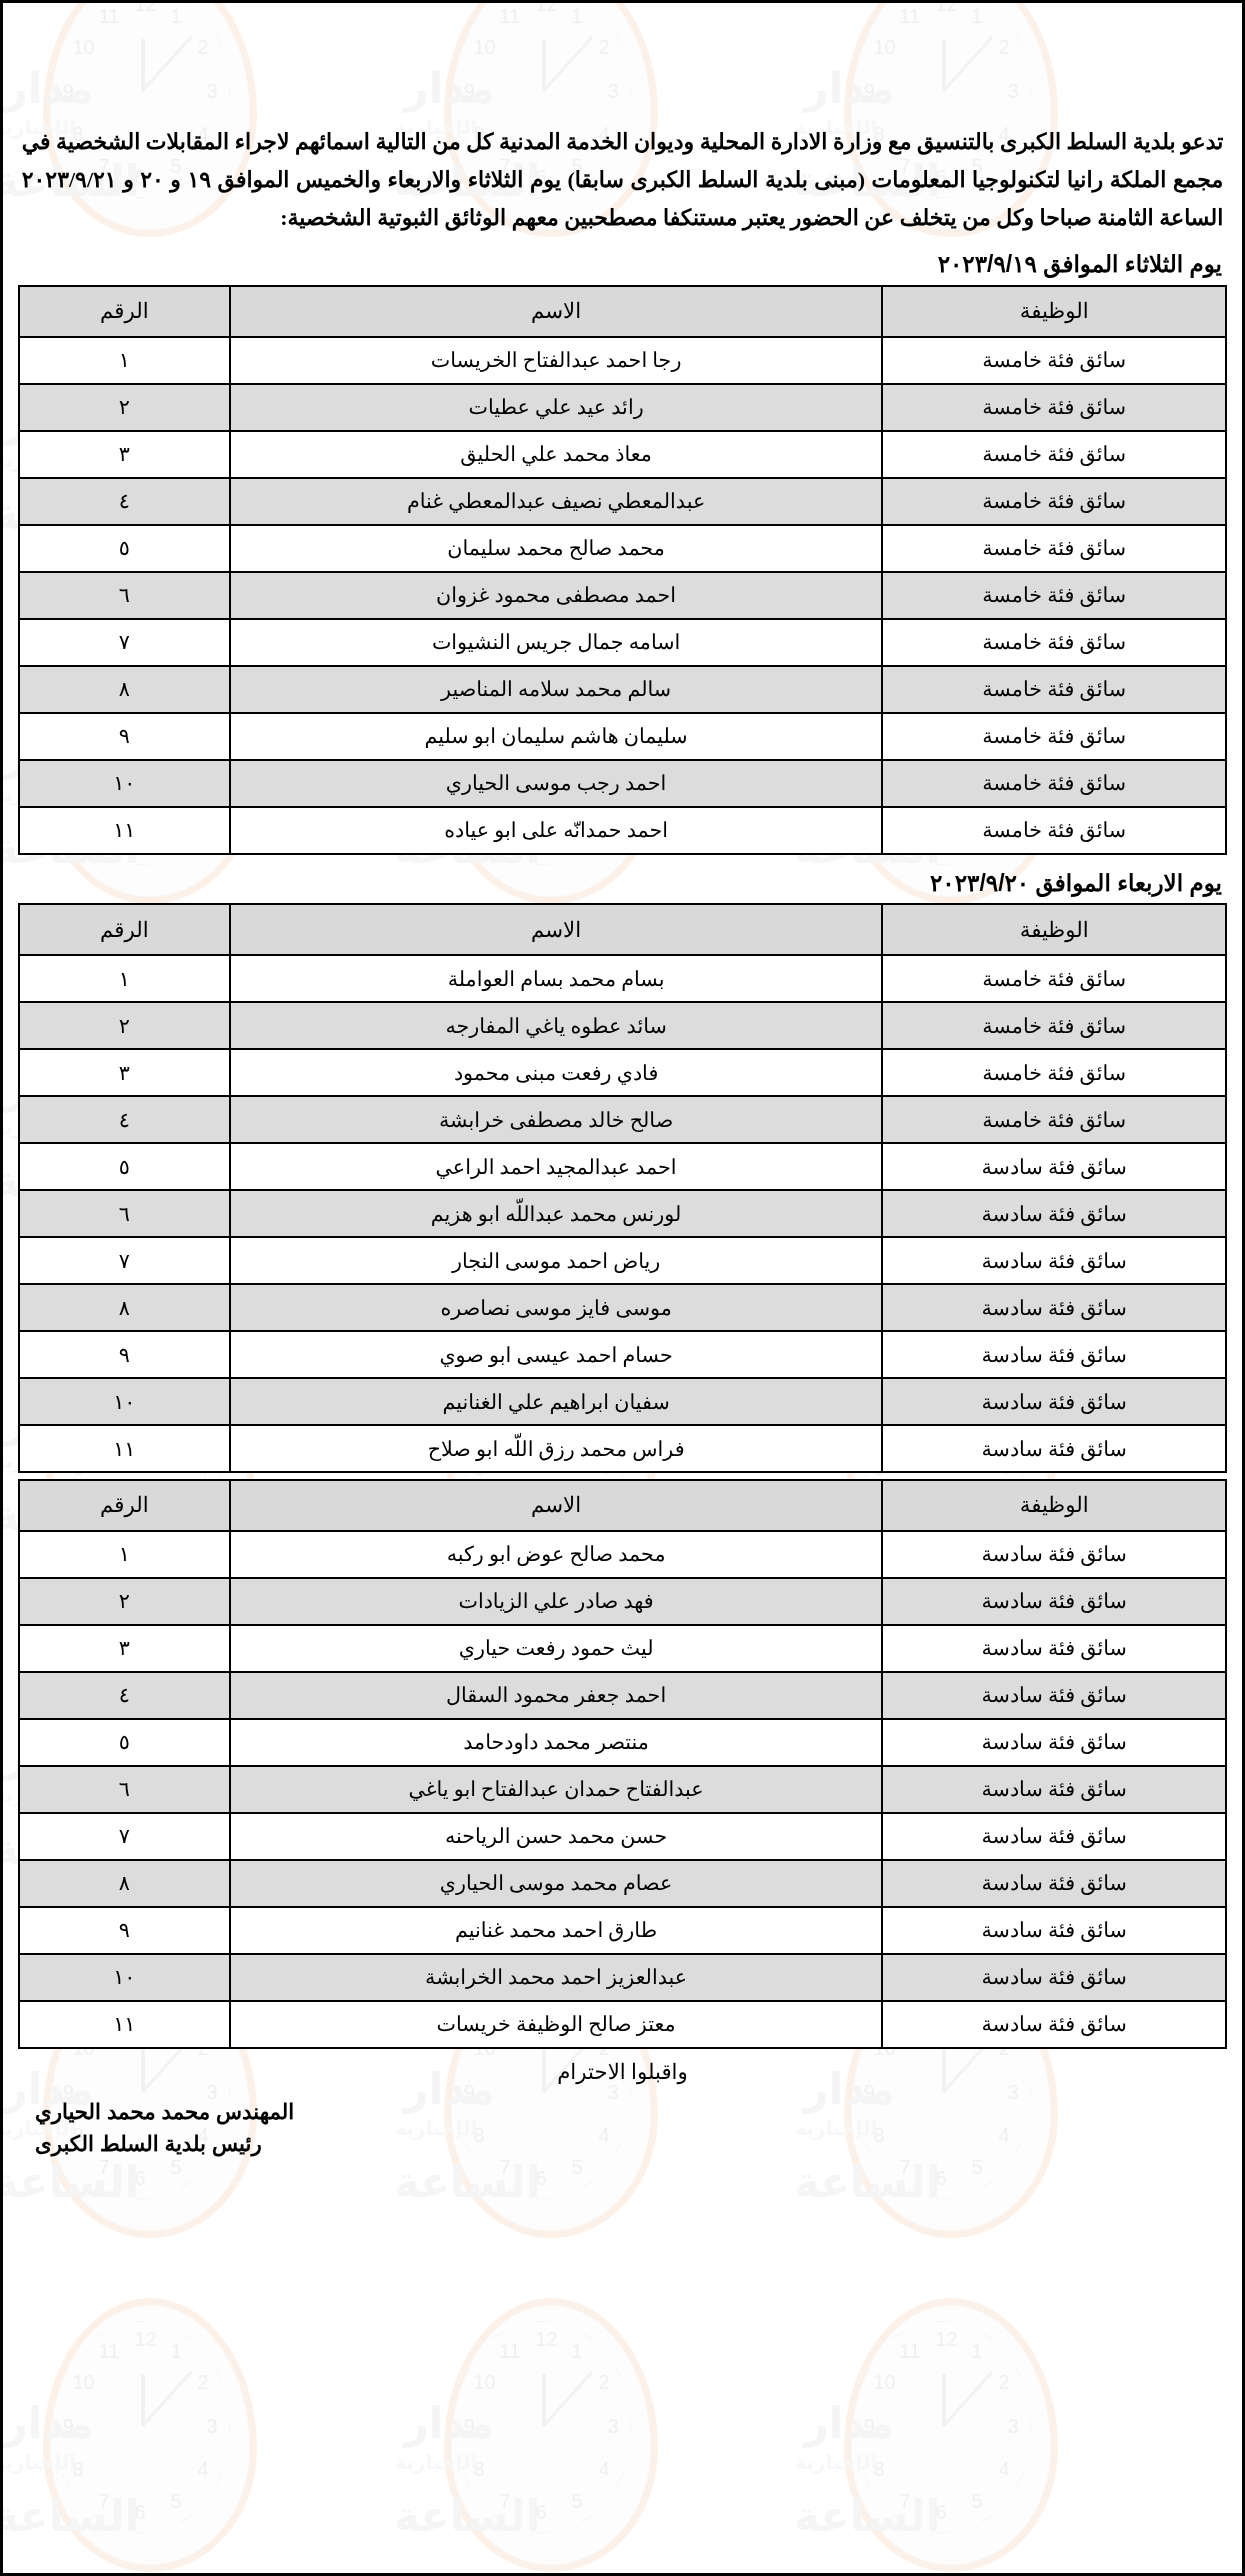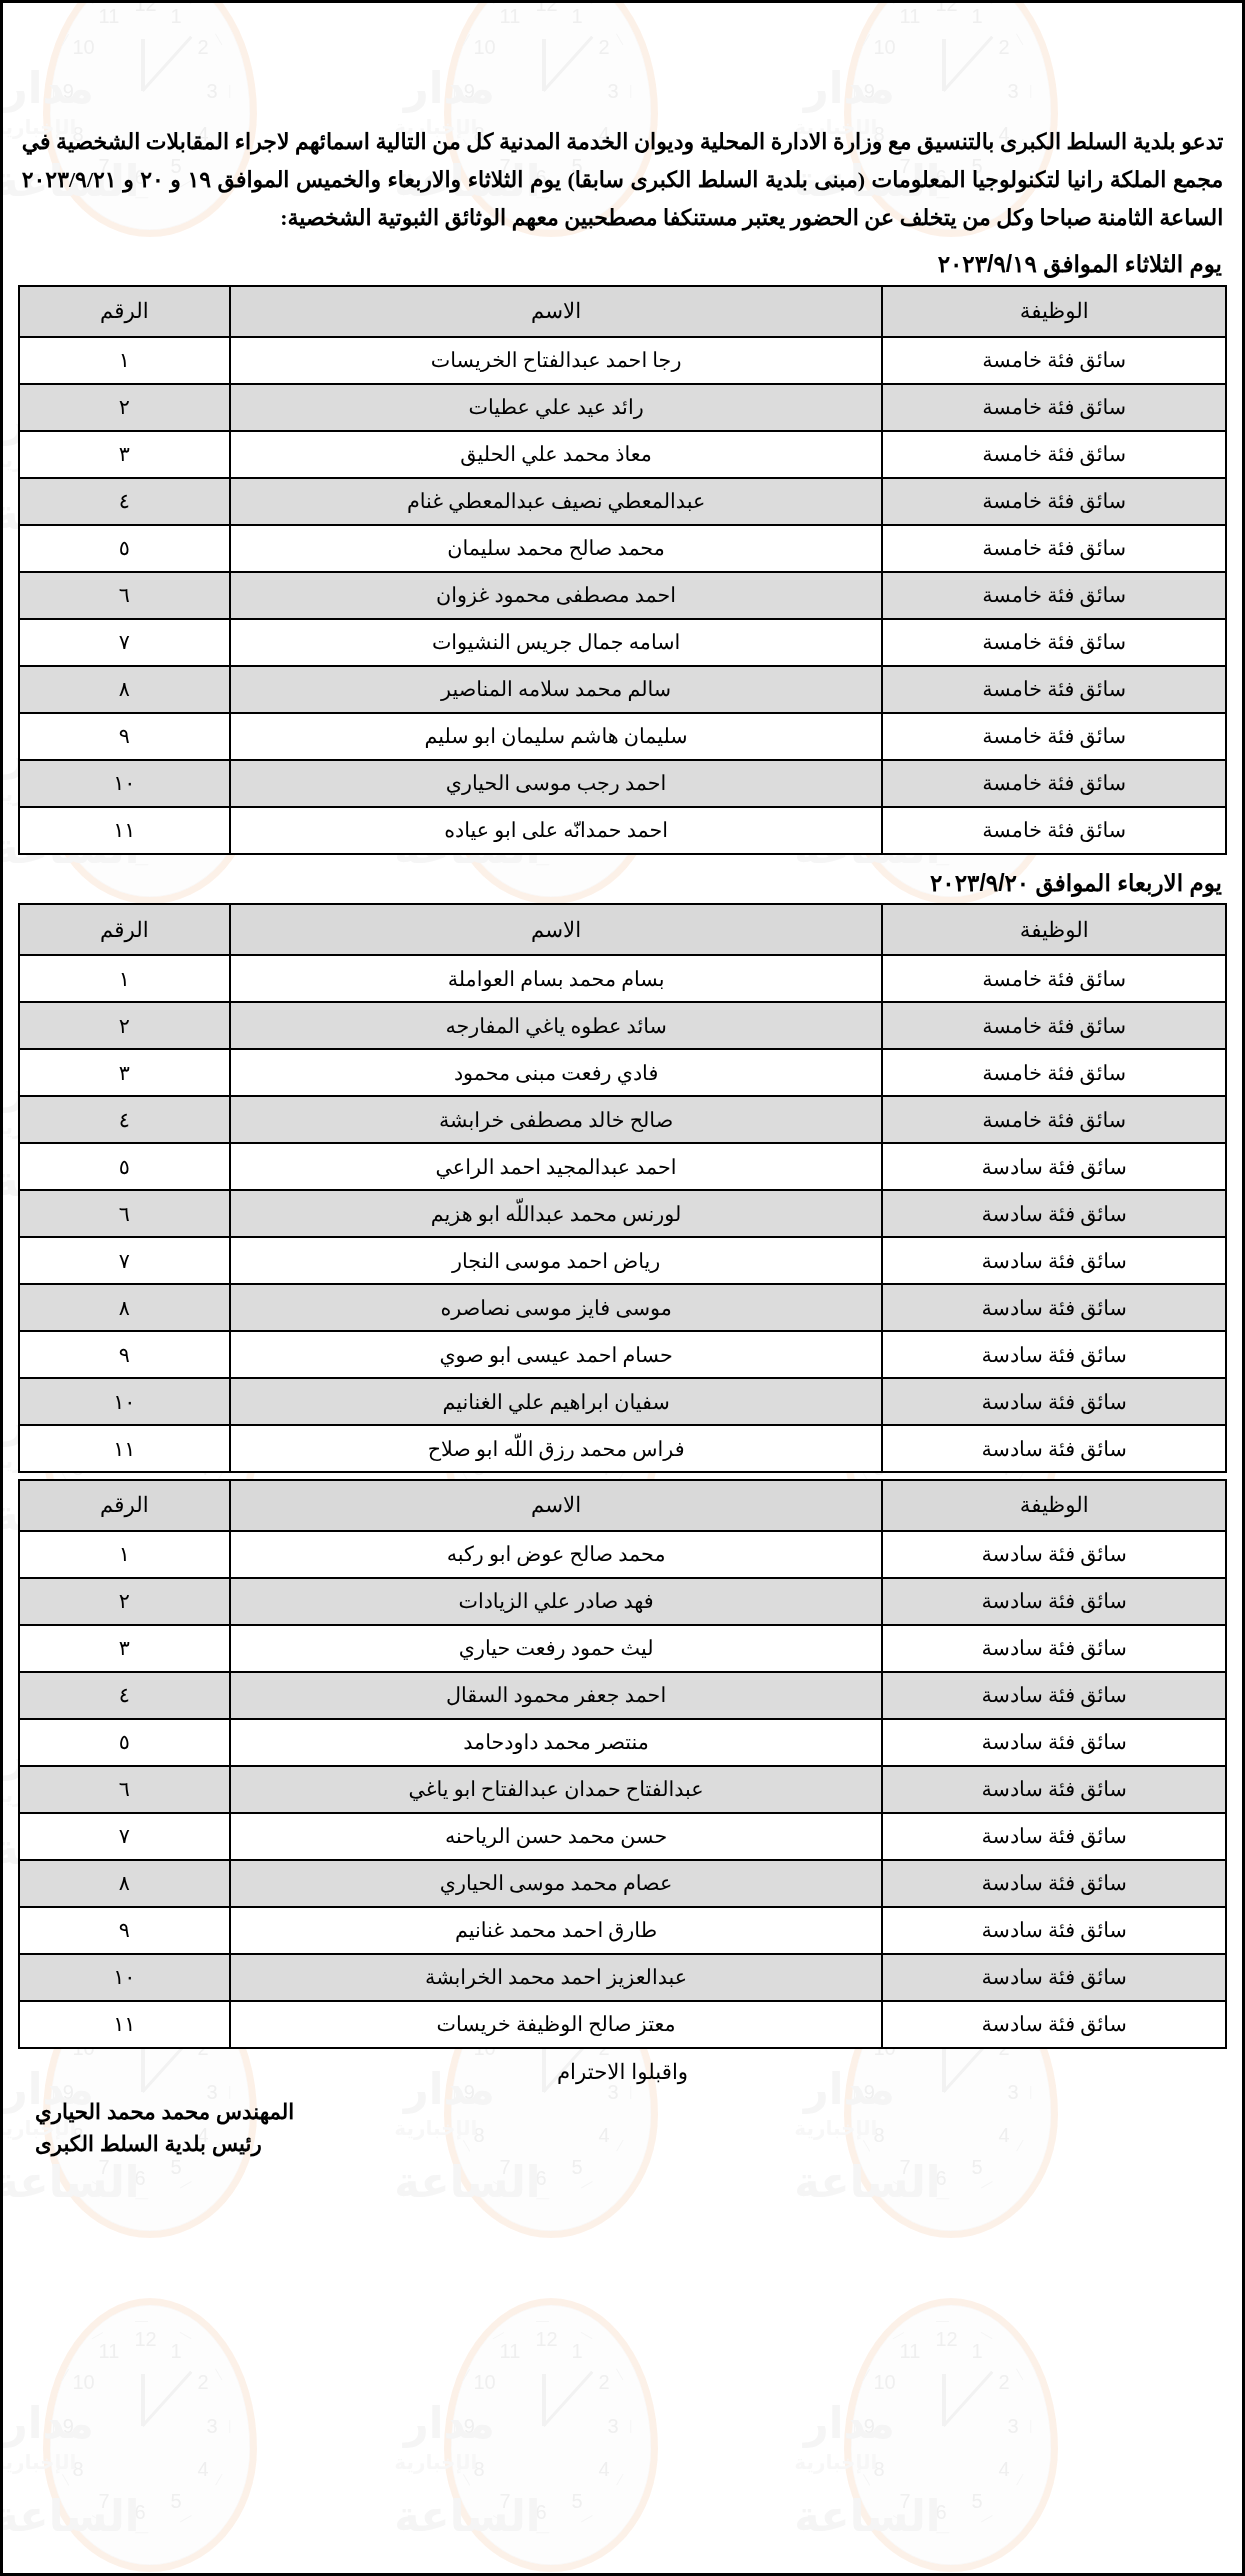--- a/index.html
+++ b/index.html
@@ -125,21 +125,21 @@
   table.roster td{background:#ffffff;}
   table.roster tr.alt td{background:#dcdcdc;}
   col.c-num{width:17.5%;}
   col.c-name{width:54%;}
   col.c-job{width:28.5%;}
   .closing{
     text-align:center;
     font-size:21.3px;
     font-weight:400;
     margin:10.7px 0 12px 0;
-    font-family:Liberation Sans, sans-serif;
+    font-family:Liberation Serif, serif;
   }
   .signature{
     text-align:left;
     font-size:21.3px;
     font-weight:700;
     line-height:1.5;
     margin:6.7px 17.3px 5.3px 17.3px;
     direction:rtl;
     font-family:"Liberation Sans",sans-serif;
   }

